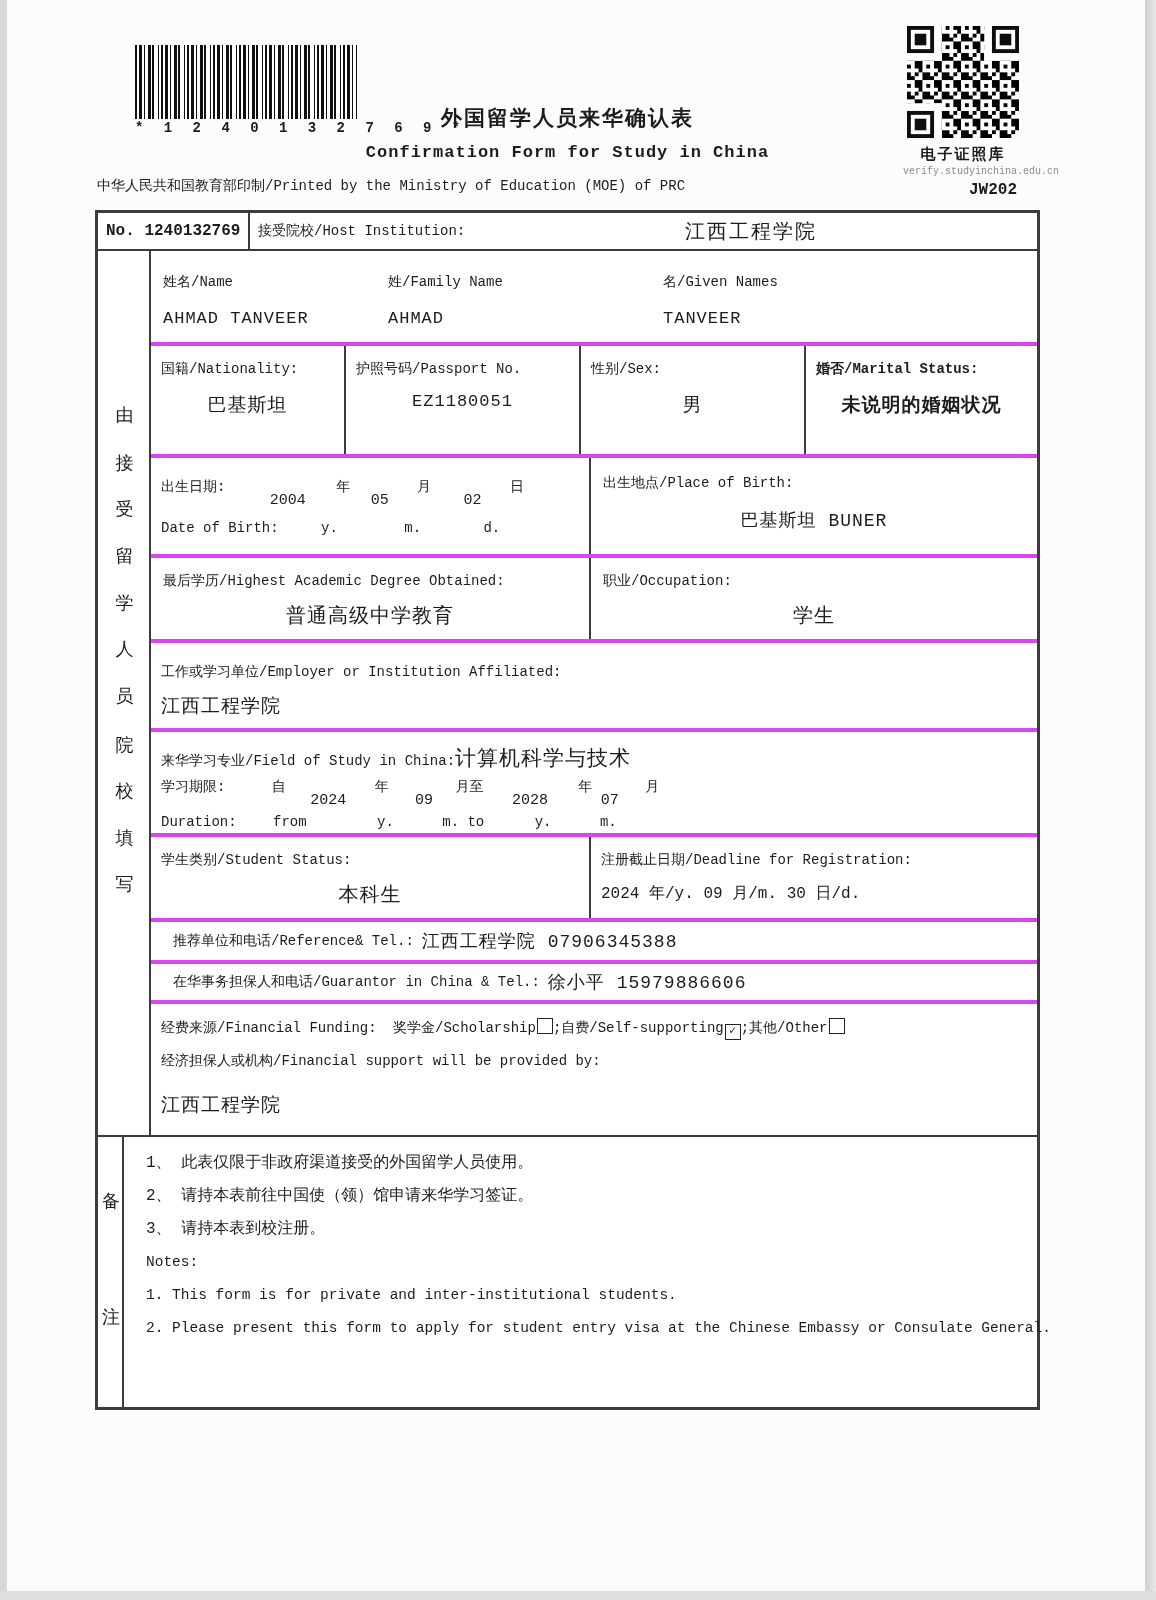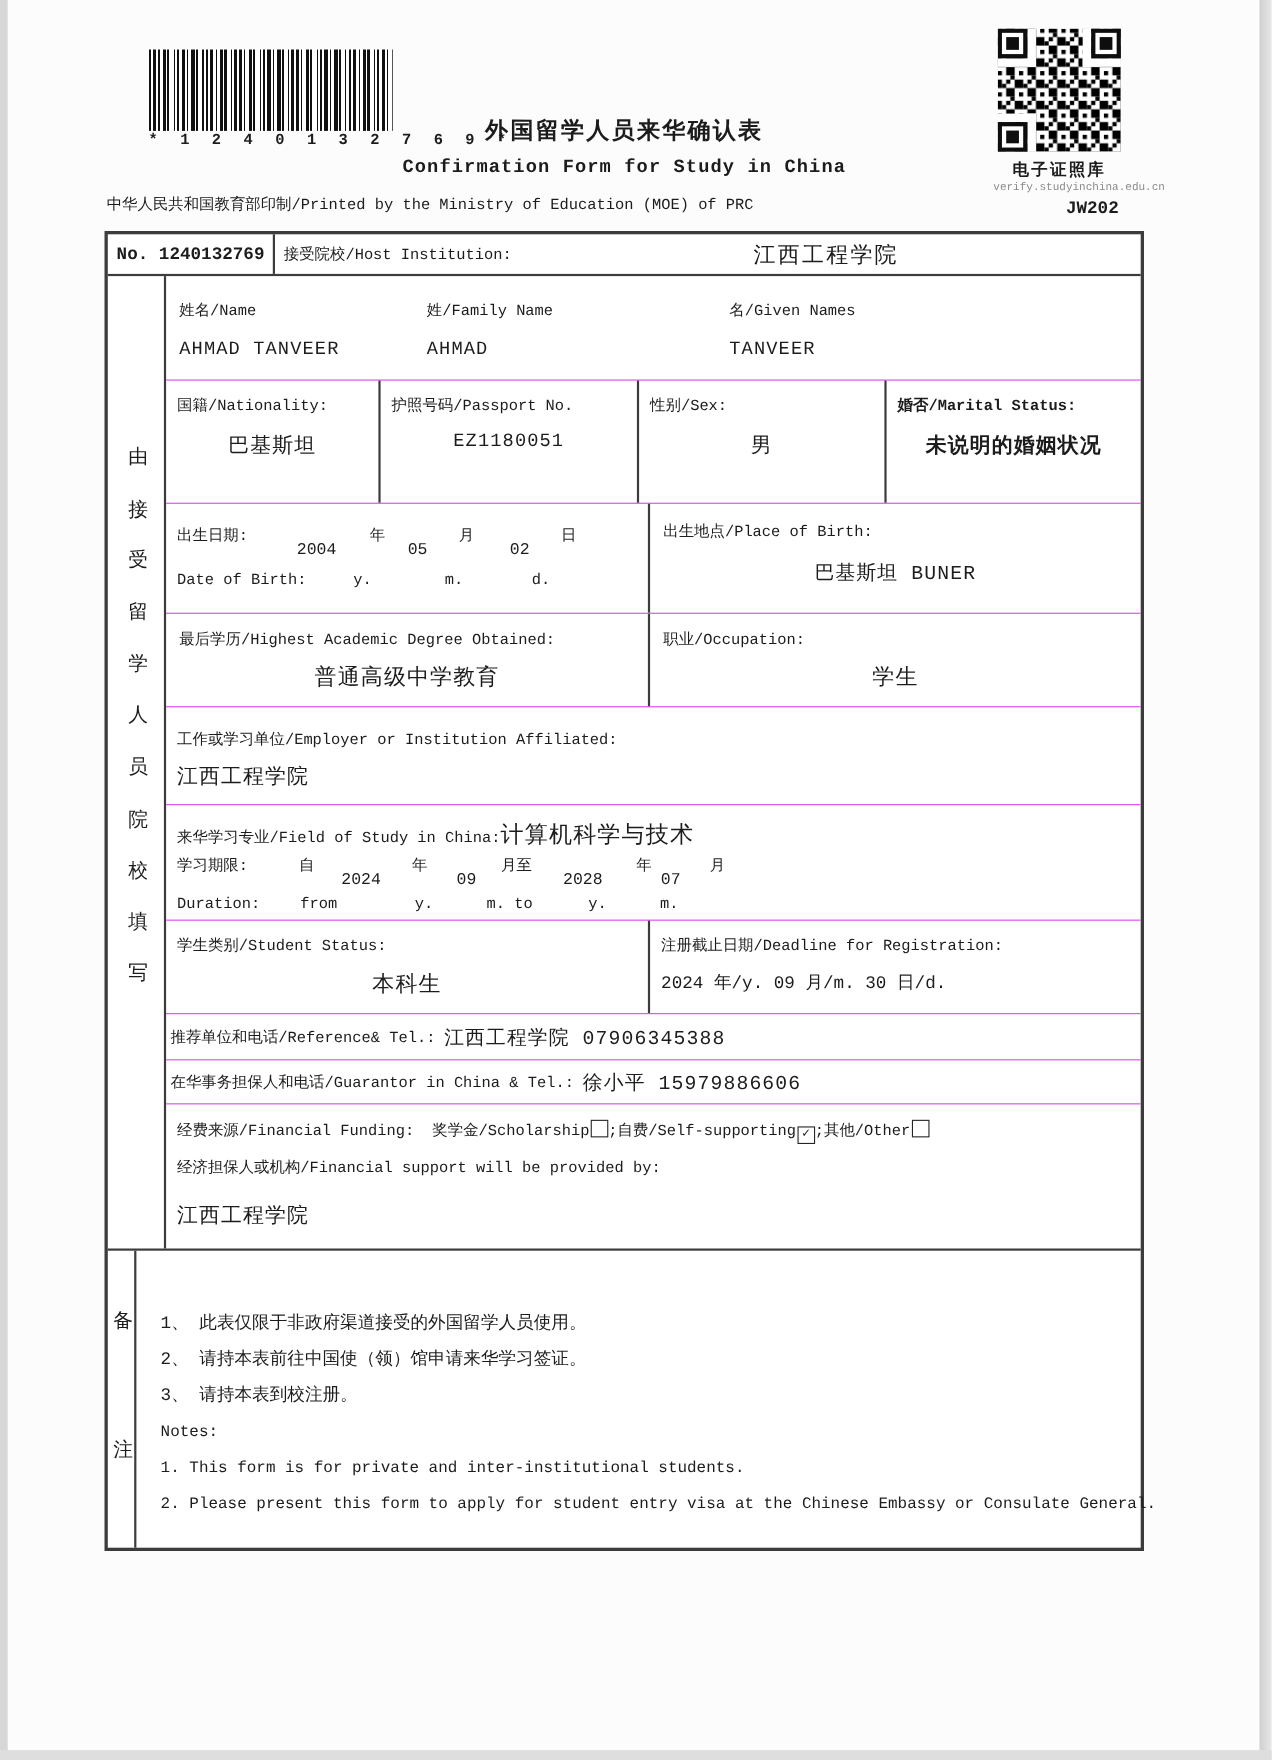--- a/index.html
+++ b/index.html
@@ -36,21 +36,21 @@
     font-weight:bold;font-size:16px;box-sizing:border-box;white-space:nowrap;}
   .host-cell{flex:1;display:flex;align-items:center;}
   .host-label{font-size:14px;padding-left:8px;white-space:nowrap;}
   .host-value{flex:1;text-align:center;font-size:20px;letter-spacing:2px;}
 
   .tbody{display:flex;border-bottom:2px solid #3c3c3c;}
   .side-col{width:53px;border-right:2px solid #3c3c3c;box-sizing:border-box;display:flex;justify-content:center;}
   .side-main{writing-mode:vertical-lr;font-size:18px;letter-spacing:47px;padding-top:140px;}
   .side-notes{writing-mode:vertical-lr;font-size:18px;letter-spacing:115px;padding-top:40px;}
   .rows{flex:1;min-width:0;}
-  .r{position:relative;border-bottom:1px solid #d946ef;box-sizing:border-box;}
+  .r{position:relative;border-bottom:4px solid #d946ef;box-sizing:border-box;}
   .r:last-child{border-bottom:none;}
   .lb{font-size:14px;white-space:nowrap;}
   .cellflex{display:flex;height:100%;}
   .c{position:relative;box-sizing:border-box;height:100%;}
   .brd{border-right:2px solid #3c3c3c;}
   .cval{text-align:center;font-size:19px;letter-spacing:1px;}
 
   
   .r-name{height:95px;}
   .ncol{position:absolute;top:22px;}
@@ -87,33 +87,33 @@
   .fline2{position:absolute;left:10px;top:46px;font-size:14px;white-space:nowrap;}
   .fline3{position:absolute;left:10px;top:82px;font-size:14px;white-space:nowrap;}
 
   .r-status{height:85px;}
   .r-status .val-mid{top:44px;font-size:20px;}
   .dl-label{position:absolute;left:10px;top:14px;}
   .dl-value{position:absolute;left:10px;top:46px;font-size:16px;white-space:nowrap;}
 
   .r-ref{height:42px;}
   .r-guar{height:40px;}
-  .inline-row{display:flex;align-items:center;height:100%;padding-left:4px;}
+  .inline-row{display:flex;align-items:center;height:100%;padding-left:22px;}
   .inline-val{font-size:18px;letter-spacing:1px;margin-left:8px;white-space:nowrap;}
 
   .r-fund{height:131px;}
   .fund1{position:absolute;left:10px;top:14px;font-size:14px;white-space:nowrap;}
   .fund2{position:absolute;left:10px;top:48px;font-size:14px;white-space:nowrap;}
   .fund3{position:absolute;left:10px;top:88px;font-size:19px;letter-spacing:1px;}
   .cbx{display:inline-block;width:14px;height:14px;border:1.5px solid #242424;vertical-align:-2px;
     text-align:center;line-height:12px;font-size:12px;margin-left:1px;}
 
   
   .notes-body{display:flex;}
-  .notes-content{flex:1;padding:10px 10px 14px 22px;box-sizing:border-box;margin-top:40px;}
+  .notes-content{flex:1;padding:10px 10px 14px 22px;box-sizing:border-box;}
   .nzh{font-size:16px;line-height:33px;white-space:nowrap;}
   .nen{font-size:14.5px;line-height:33px;white-space:nowrap;}
 </style>
 </head>
 <body>
 
 <div class="edge-left"></div>
 <div class="edge-right"></div>
 <div class="edge-bottom"></div>
 

